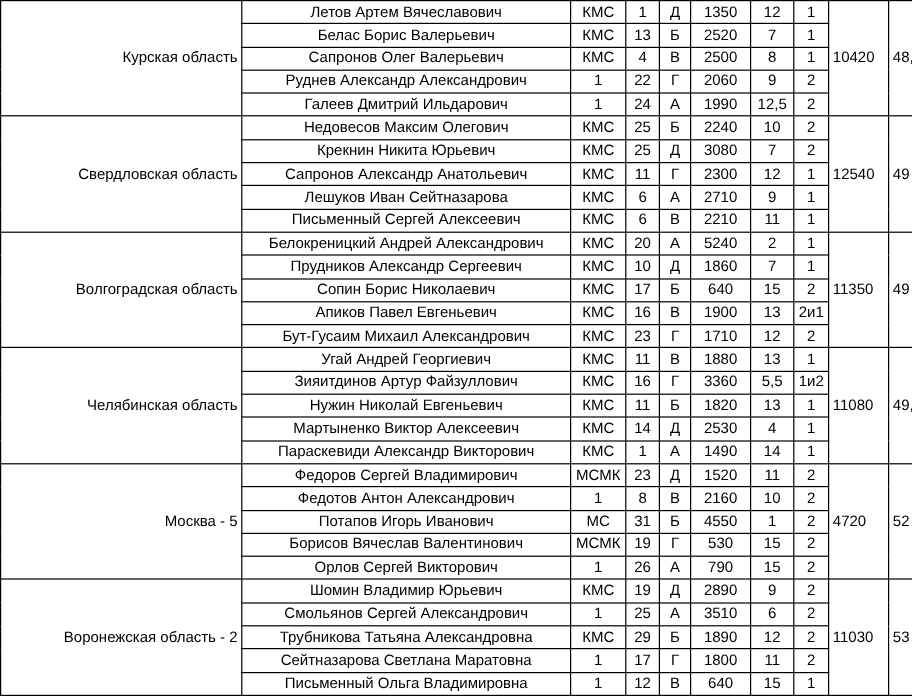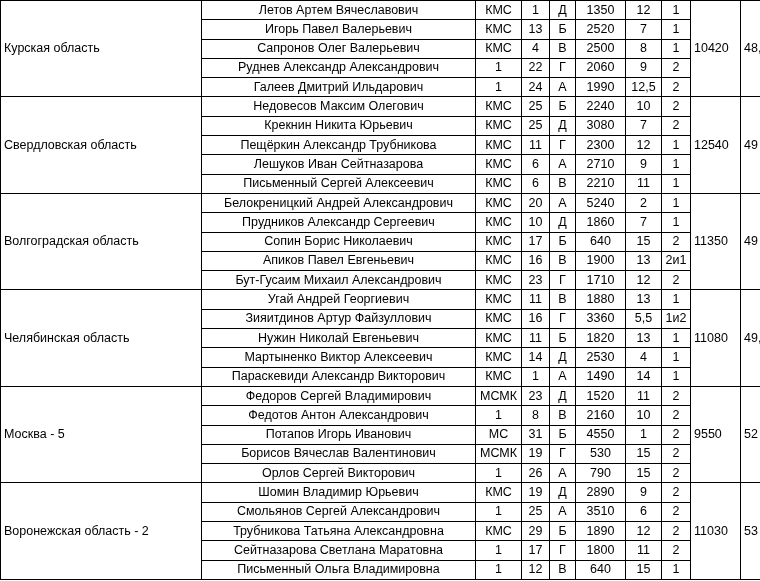--- a/index.html
+++ b/index.html
@@ -35,21 +35,21 @@
   col.c-rank   { width: 46px; }
   col.c-num    { width: 28px; }
   col.c-let    { width: 26px; }
   col.c-score  { width: 50px; }
   col.c-a      { width: 36px; }
   col.c-b      { width: 29px; }
   col.c-total  { width: 50px; }
   col.c-pts    { width: 38px; }
 
   .region {
-    text-align: left;
+    text-align: right;
     vertical-align: middle;
     border-radius: 21px;
   }
   .name {
     text-align: center;
     margin-top: 24px;
   }
   .ctr {
     text-align: center;
   }
@@ -81,21 +81,21 @@
         <td class="ctr">КМС</td>
         <td class="ctr">1</td>
         <td class="ctr">Д</td>
         <td class="ctr">1350</td>
         <td class="ctr">12</td>
         <td class="ctr">1</td>
         <td class="mid" rowspan="5">10420</td>
         <td class="mid" rowspan="5">48,5</td>
       </tr>
       <tr>
-        <td class="name">Игорь Павел Валерьевич</td>
+        <td class="name">Белас Борис Валерьевич</td>
         <td class="ctr">КМС</td>
         <td class="ctr">13</td>
         <td class="ctr">Б</td>
         <td class="ctr">2520</td>
         <td class="ctr">7</td>
         <td class="ctr">1</td>
       </tr>
       <tr>
         <td class="name">Сапронов Олег Валерьевич</td>
         <td class="ctr">КМС</td>
@@ -138,21 +138,21 @@
       <tr>
         <td class="name">Крекнин Никита Юрьевич</td>
         <td class="ctr">КМС</td>
         <td class="ctr">25</td>
         <td class="ctr">Д</td>
         <td class="ctr">3080</td>
         <td class="ctr">7</td>
         <td class="ctr">2</td>
       </tr>
       <tr>
-        <td class="name">Пещёркин Александр Трубникова</td>
+        <td class="name">Сапронов Александр Анатольевич</td>
         <td class="ctr">КМС</td>
         <td class="ctr">11</td>
         <td class="ctr">Г</td>
         <td class="ctr">2300</td>
         <td class="ctr">12</td>
         <td class="ctr">1</td>
       </tr>
       <tr>
         <td class="name">Лешуков Иван Сейтназарова</td>
         <td class="ctr">КМС</td>
@@ -269,21 +269,21 @@
       </tr>
       <tr>
         <td class="region" rowspan="5">Москва - 5</td>
         <td class="name">Федоров Сергей Владимирович</td>
         <td class="ctr">МСМК</td>
         <td class="ctr">23</td>
         <td class="ctr">Д</td>
         <td class="ctr">1520</td>
         <td class="ctr">11</td>
         <td class="ctr">2</td>
-        <td class="mid" rowspan="5">9550</td>
+        <td class="mid" rowspan="5">4720</td>
         <td class="mid" rowspan="5">52</td>
       </tr>
       <tr>
         <td class="name">Федотов Антон Александрович</td>
         <td class="ctr">1</td>
         <td class="ctr">8</td>
         <td class="ctr">В</td>
         <td class="ctr">2160</td>
         <td class="ctr">10</td>
         <td class="ctr">2</td>

